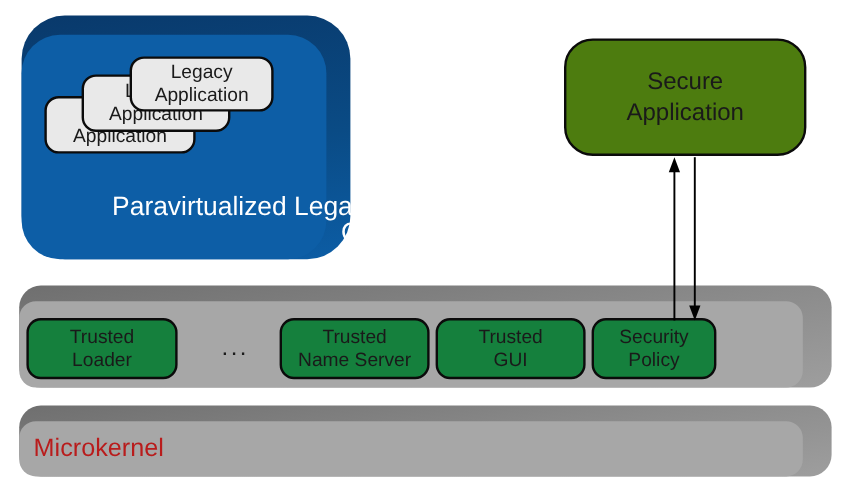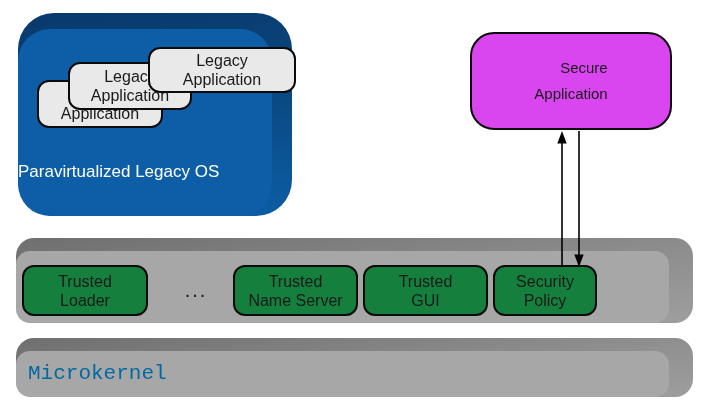--- a/index.html
+++ b/index.html
@@ -18,63 +18,63 @@
     border-radius:36px;
     background:linear-gradient(172deg,#09396B 0%,#0A4B85 55%,#0C5DA5 100%);
   }
   .os-face{
     left:18px;top:29px;width:254px;height:187px;
     border-radius:32px;
     background:#0D5EA6;
   }
   .os-label{
     left:18px;top:161px;width:254px;
-    text-align:left;
-    color:#ffffff;font-size:17px;line-height:22px;
+    text-align:right;
+    color:#ffffff;font-size:22px;line-height:22px;padding-left:44px;
   }
 
   .bar-side{
     left:16px;width:677px;
     border-radius:18px;
     background:linear-gradient(170deg,#6F6F6F 0%,#8A8A8A 55%,#9E9E9E 100%);
   }
   .bar-face{
     left:16px;width:653px;
     border-radius:14px;
     background:#A7A7A7;
   }
   .services-side{top:238px;height:85px;}
   .services-face{top:251px;height:72px;}
   .kernel-side{top:338px;height:59px;}
   .kernel-face{top:351px;height:46px;}
   .kernel-label{
     left:28px;top:362px;
-    color:#0369a1;font-size:21px;line-height:24px;font-family:Liberation Mono, monospace;
+    color:#b91c1c;font-size:21px;line-height:24px;
   }
 
   
   .node{
     background:#15803d;
     border:2px solid #0b0b0b;
     border-radius:12px;
     display:flex;align-items:center;justify-content:center;
     text-align:center;
     color:#1a1a1a;font-size:16px;line-height:19px;
     white-space:pre-line;
     box-sizing:border-box;
   }
   .app-back  {left:37px; top:80px; width:126px;height:48px;background:#E9E9E9;}
   .app-mid   {left:68px; top:62px; width:124px;height:48px;background:#E9E9E9;}
-  .app-front {left:108px;top:47px; width:148px;height:46px;background:#E9E9E9;margin-left:40px;}
+  .app-front {left:108px;top:47px; width:120px;height:46px;background:#E9E9E9;}
 
   .secure-app{
     left:470px;top:32px;width:202px;height:98px;
     border-radius:24px;
-    background:#d946ef;
-    font-size:15px;line-height:26px;text-align:right;
+    background:#4d7c0f;
+    font-size:20px;line-height:26px;
   }
 
   .svc{top:265px;height:51px;}
   .svc-loader {left:22px; width:126px;}
   .svc-names  {left:233px;width:125px;}
   .svc-gui    {left:363px;width:125px;}
   .svc-policy {left:493px;width:104px;}
   .svc-dots{
     left:176px;top:279px;width:40px;
     text-align:center;

